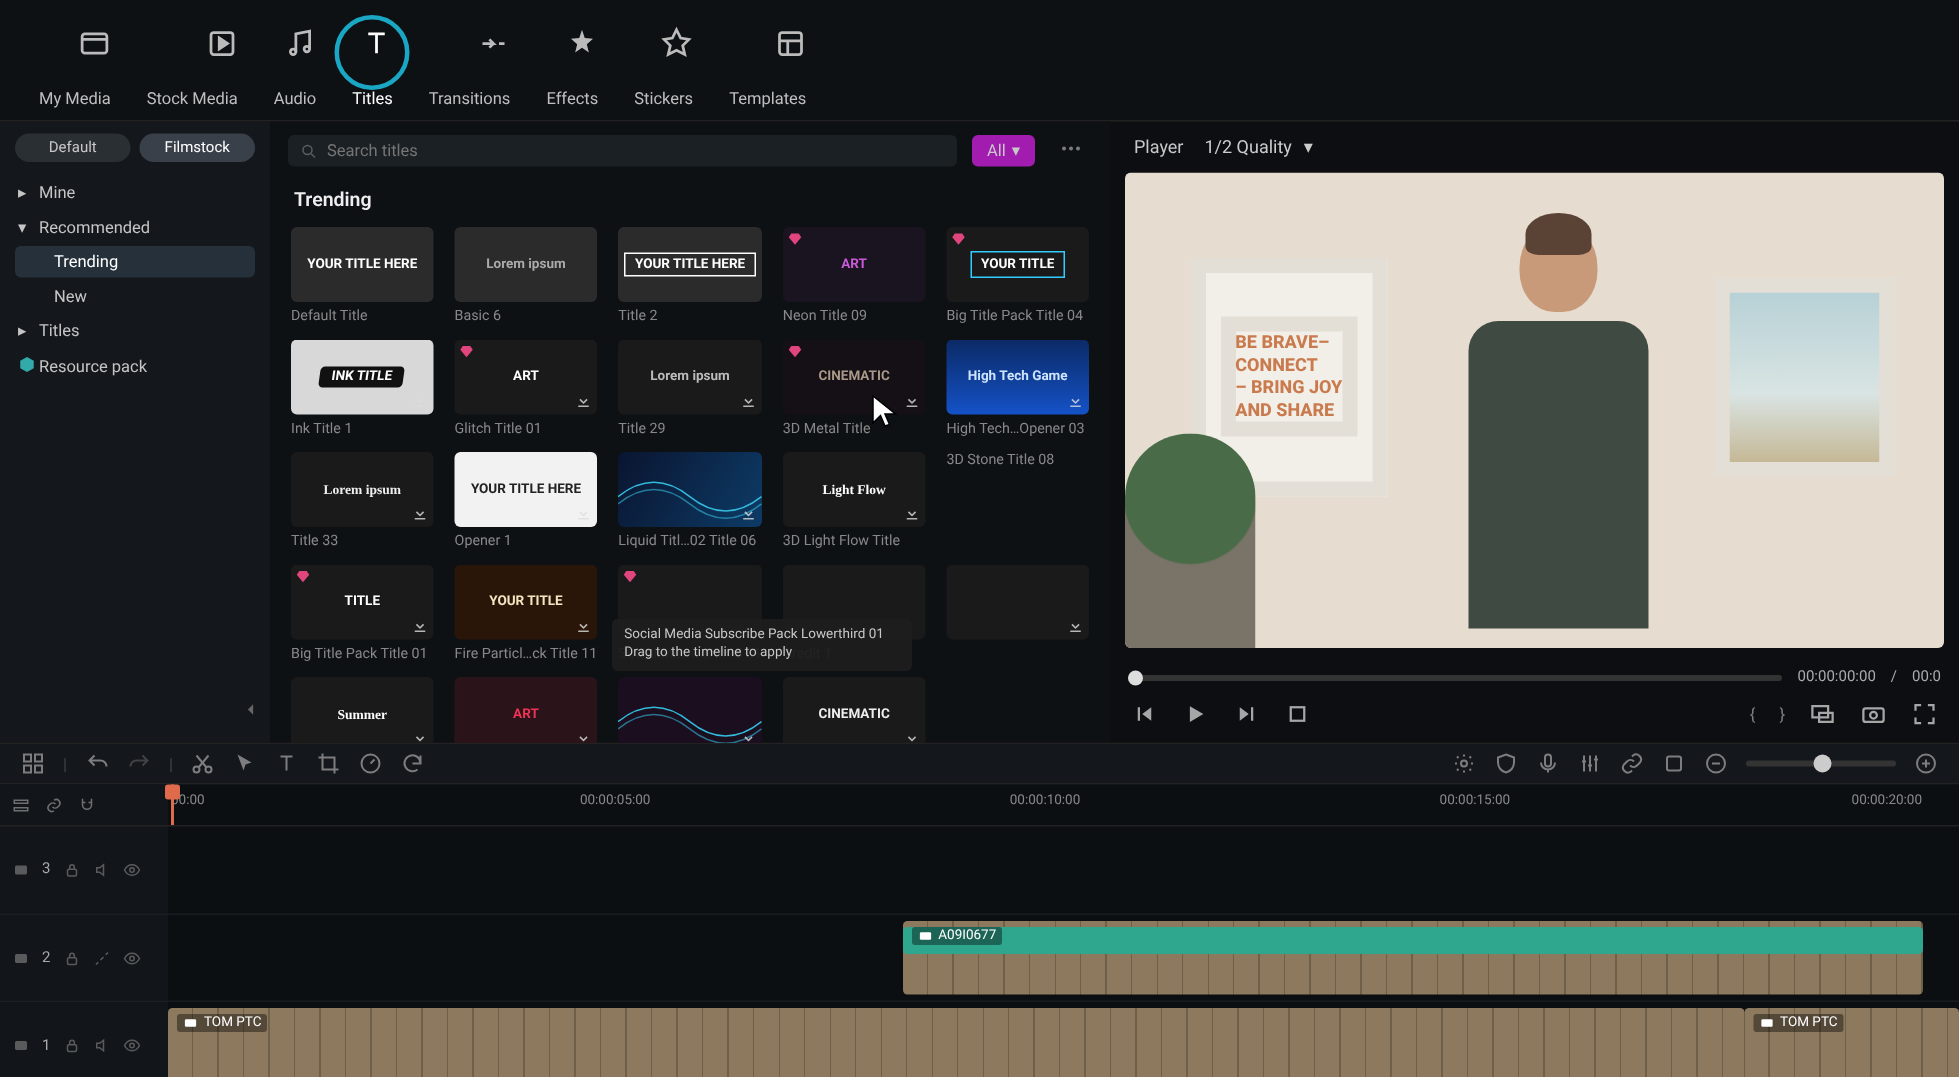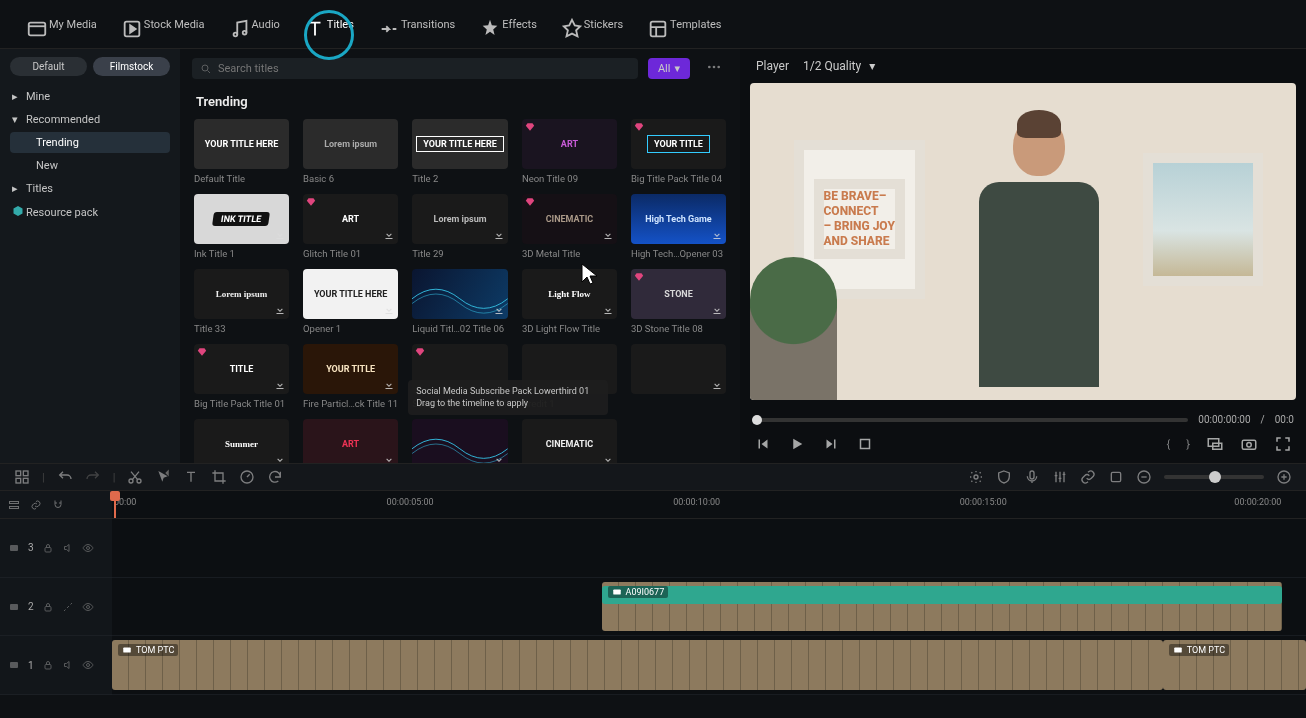--- a/index.html
+++ b/index.html
@@ -1,41 +1,41 @@
 <!DOCTYPE html>
 <html><head>
 <meta charset="utf-8">
 <style>
 * { margin:0; padding:0; box-sizing:border-box; font-family:-apple-system,BlinkMacSystemFont,"Segoe UI",Roboto,sans-serif; }
 body { background:#0e1114; color:#c8c8c8; width:1306px; height:718px; overflow:hidden; font-size:11px; position:relative; }
 
 
 .top-tabs { display:flex; align-items:flex-end; gap:0; padding:18px 14px 8px 14px; border-bottom:1px solid #222; }
-.top-tab { display:flex; flex-direction:row; align-items:flex-start; gap:1px; padding:0 12px; color:#bfbfbf; cursor:pointer; position:relative; }
+.top-tab { display:flex; flex-direction:column; align-items:flex-end; gap:19px; padding:0 12px; color:#bfbfbf; cursor:pointer; position:relative; }
 .top-tab svg { width:22px; height:22px; }
 .top-tab.active { color:#fff; }
 .top-tab .ring { position:absolute; top:-8px; left:50%; transform:translateX(-50%); width:50px; height:50px; border:3px solid #1aa7c4; border-radius:50%; pointer-events:none; }
 
 
 .main { display:flex; height:calc(100% - 72px - 232px); }
 .left-col { width:180px; background:#14181c; padding:8px 10px; display:flex; flex-direction:column; gap:2px; }
 .pill-row { display:flex; gap:6px; margin-bottom:8px; }
 .pill { flex:1; text-align:center; padding:4px 0; border-radius:12px; background:#2a2f34; font-size:10px; cursor:pointer; }
 .pill.active { background:#3a404a; color:#fff;text-align:center; }
 .tree-item { display:flex; align-items:center; gap:6px; padding:4px 2px; font-size:11px; cursor:pointer; color:#c5c5c5; }
 .tree-item .chev { width:8px; }
 .tree-item.sub { padding-left:26px; }
 .tree-item.selected { background:#25303a; border-radius:4px; color:#fff; }
 
 .middle-col { flex:1; max-width:560px; display:flex; flex-direction:column; background:#0e1114; }
 .search-row { display:flex; align-items:center; gap:10px; padding:6px 12px; }
 .search-box { flex:1; display:flex; align-items:flex-end; gap:6px; background:#1b2024; border-radius:4px; padding:4px 8px; }
 .search-box input { flex:1; background:transparent; border:none; color:#c8c8c8; outline:none; font-size:11px; }
 .search-box svg { width:12px; height:12px; opacity:.6; }
-.filter-btn { display:flex; align-items:center; gap:4px; padding:4px 10px; background:#6d28d9; border-radius:4px; font-size:11px; cursor:pointer; }
+.filter-btn { display:flex; align-items:center; gap:4px; padding:4px 10px; background:#a21caf; border-radius:4px; font-size:11px; cursor:pointer; }
 .opts-btn { padding:4px 6px; cursor:pointer; opacity:.7; }
 
 .section-title { font-size:13px; font-weight:600; padding:6px 16px 10px; color:#eee; }
 
 .grid { display:grid; grid-template-columns:repeat(5, 1fr); gap:10px 14px; padding:0 14px 10px; overflow-y:auto; }
 .card { display:flex; flex-direction:column; gap:4px; position:relative; }
 .thumb { width:100%; height:50px; border-radius:4px; display:flex; align-items:center; justify-content:center; font-size:9px; font-weight:700; position:relative; overflow:hidden; }
 .thumb .gem { position:absolute; top:3px; left:3px; width:10px; height:10px; }
 .thumb .dl { position:absolute; bottom:3px; right:3px; width:12px; height:12px; opacity:.8; }
 .card-label { font-size:9.5px; color:#888; white-space:nowrap; overflow:hidden; text-overflow:ellipsis; }
@@ -309,25 +309,20 @@
           </div>
           <div class="card-label">Liquid Titl…02 Title 06</div>
         </div>
         <div class="card">
           <div class="thumb" style="background: rgb(26, 26, 26); color: rgb(255, 255, 255); font-family: cursive;">Light Flow<svg class="dl" viewBox="0 0 24 24">
               <path fill="#ddd" d="M12 3v10l4-4 1.5 1.5L12 16 6.5 10.5 8 9l4 4V3zM5 18h14v2H5z"></path>
             </svg></div>
           <div class="card-label">3D Light Flow Title</div>
         </div>
         <div class="card">
-          <div class="thumb" style="background: rgb(48, 42, 58); color: rgb(216, 216, 216);">STONE<svg class="gem" viewBox="0 0 24 24">
-              <path fill="#e0457e" d="M6 3h12l4 6-10 12L2 9z"></path>
-            </svg><svg class="dl" viewBox="0 0 24 24">
-              <path fill="#ddd" d="M12 3v10l4-4 1.5 1.5L12 16 6.5 10.5 8 9l4 4V3zM5 18h14v2H5z"></path>
-            </svg></div>
           <div class="card-label">3D Stone Title 08</div>
         </div>
         <div class="card">
           <div class="thumb" style="background: rgb(26, 26, 26); color: rgb(255, 255, 255);">TITLE<svg class="gem" viewBox="0 0 24 24">
               <path fill="#e0457e" d="M6 3h12l4 6-10 12L2 9z"></path>
             </svg><svg class="dl" viewBox="0 0 24 24">
               <path fill="#ddd" d="M12 3v10l4-4 1.5 1.5L12 16 6.5 10.5 8 9l4 4V3zM5 18h14v2H5z"></path>
             </svg></div>
           <div class="card-label">Big Title Pack Title 01</div>
         </div>

